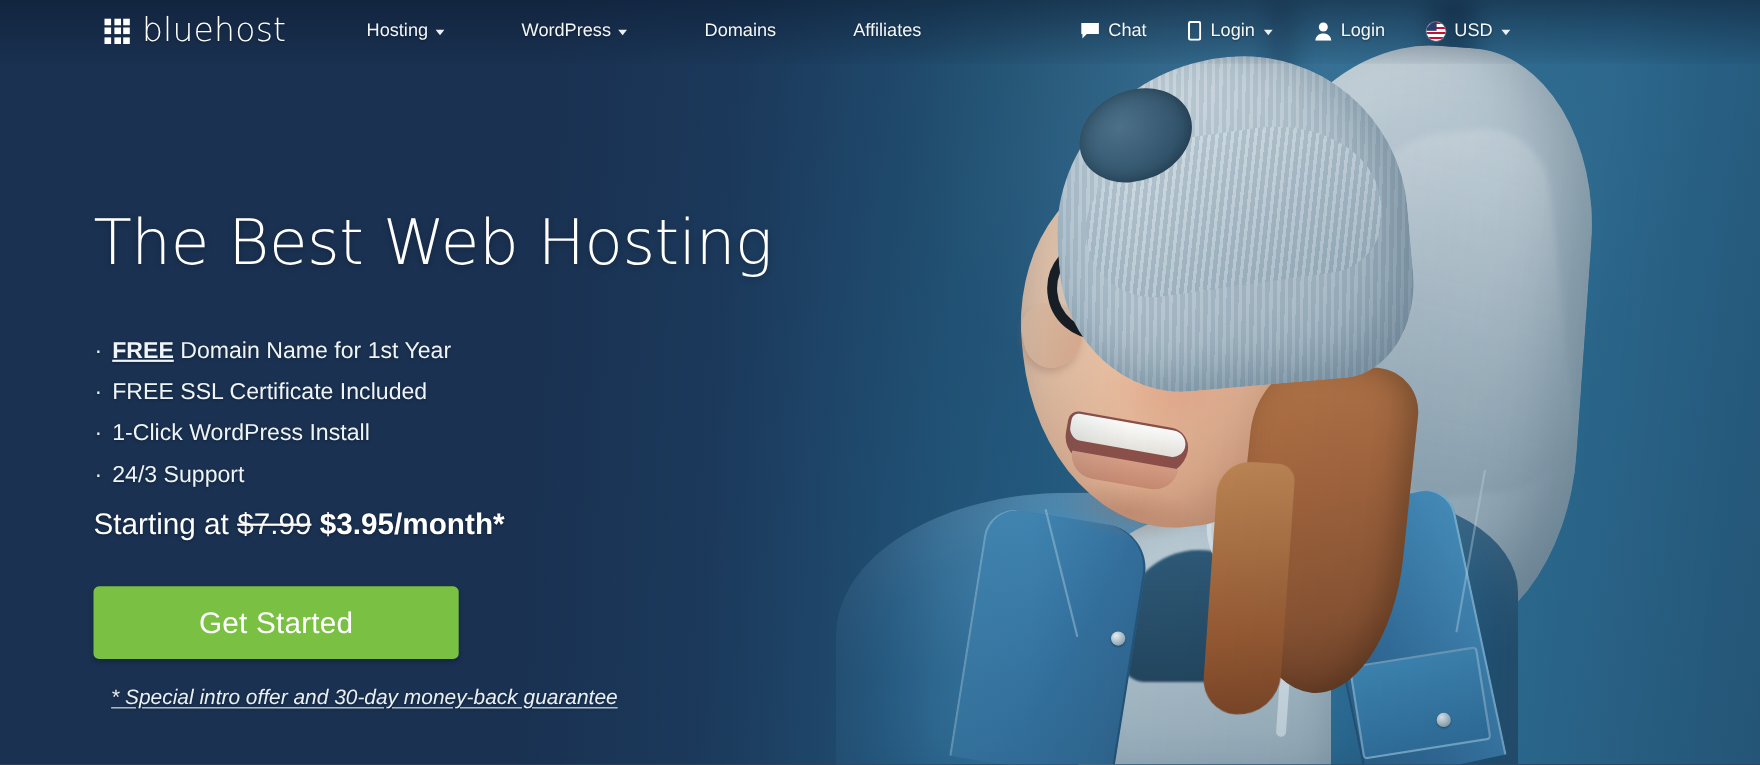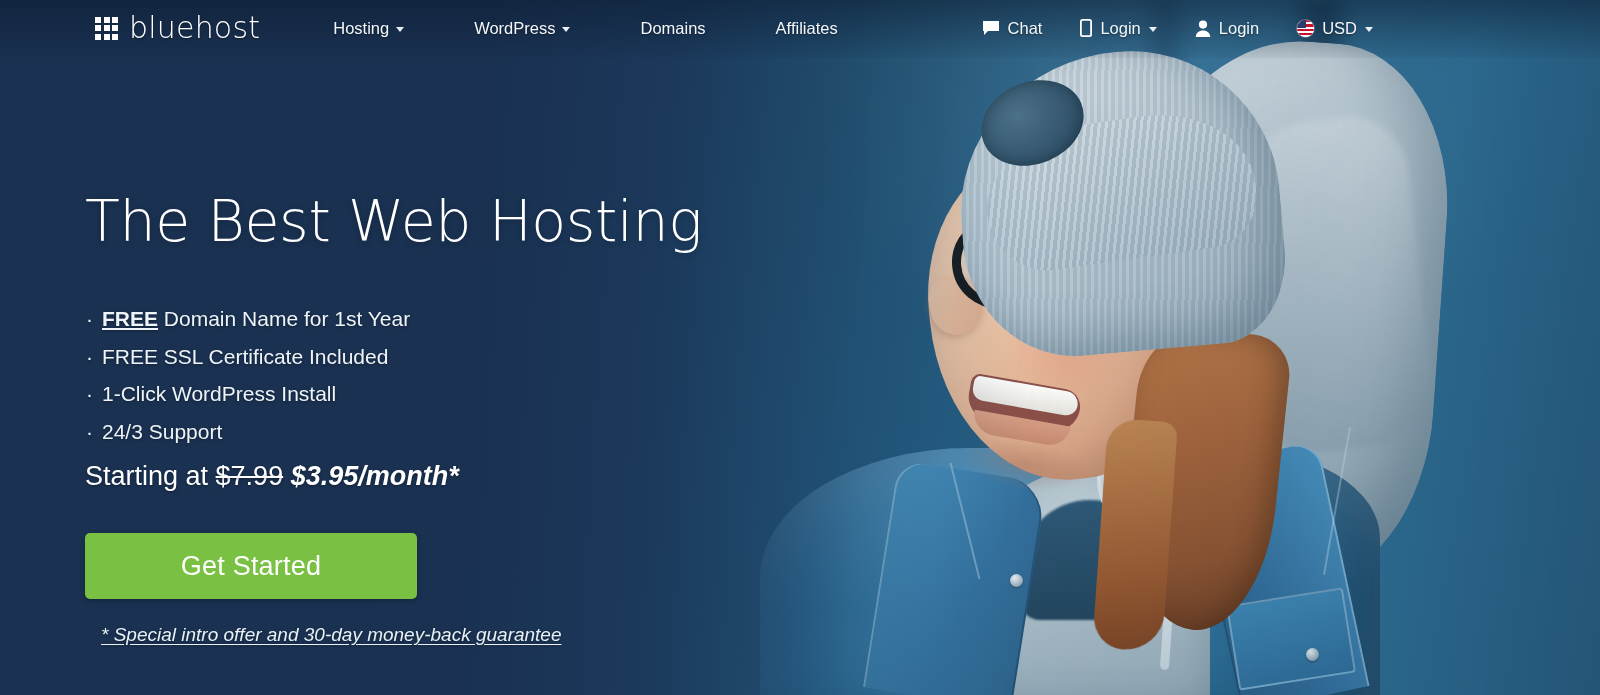--- a/index.html
+++ b/index.html
@@ -486,21 +486,21 @@
   .price {
     position: absolute;
     left: 0; top: 461px;
     color: #ffffff;
     font-size: 27px;
     font-weight: 400;
     white-space: nowrap;
     text-shadow: 0 1px 3px rgba(0,0,0,0.35);
   }
   .price .old { text-decoration: line-through; }
-  .price .new { font-weight: 700; font-style: italic; }
+  .price .new { font-weight: 700; }
 
   .cta {
     position: absolute;
     left: 0; top: 533px;
     width: 332px; height: 66px;
     background: #7ac143;
     border: none;
     border-radius: 5px;
     color: #ffffff;
     font-family: "Liberation Sans", sans-serif;

